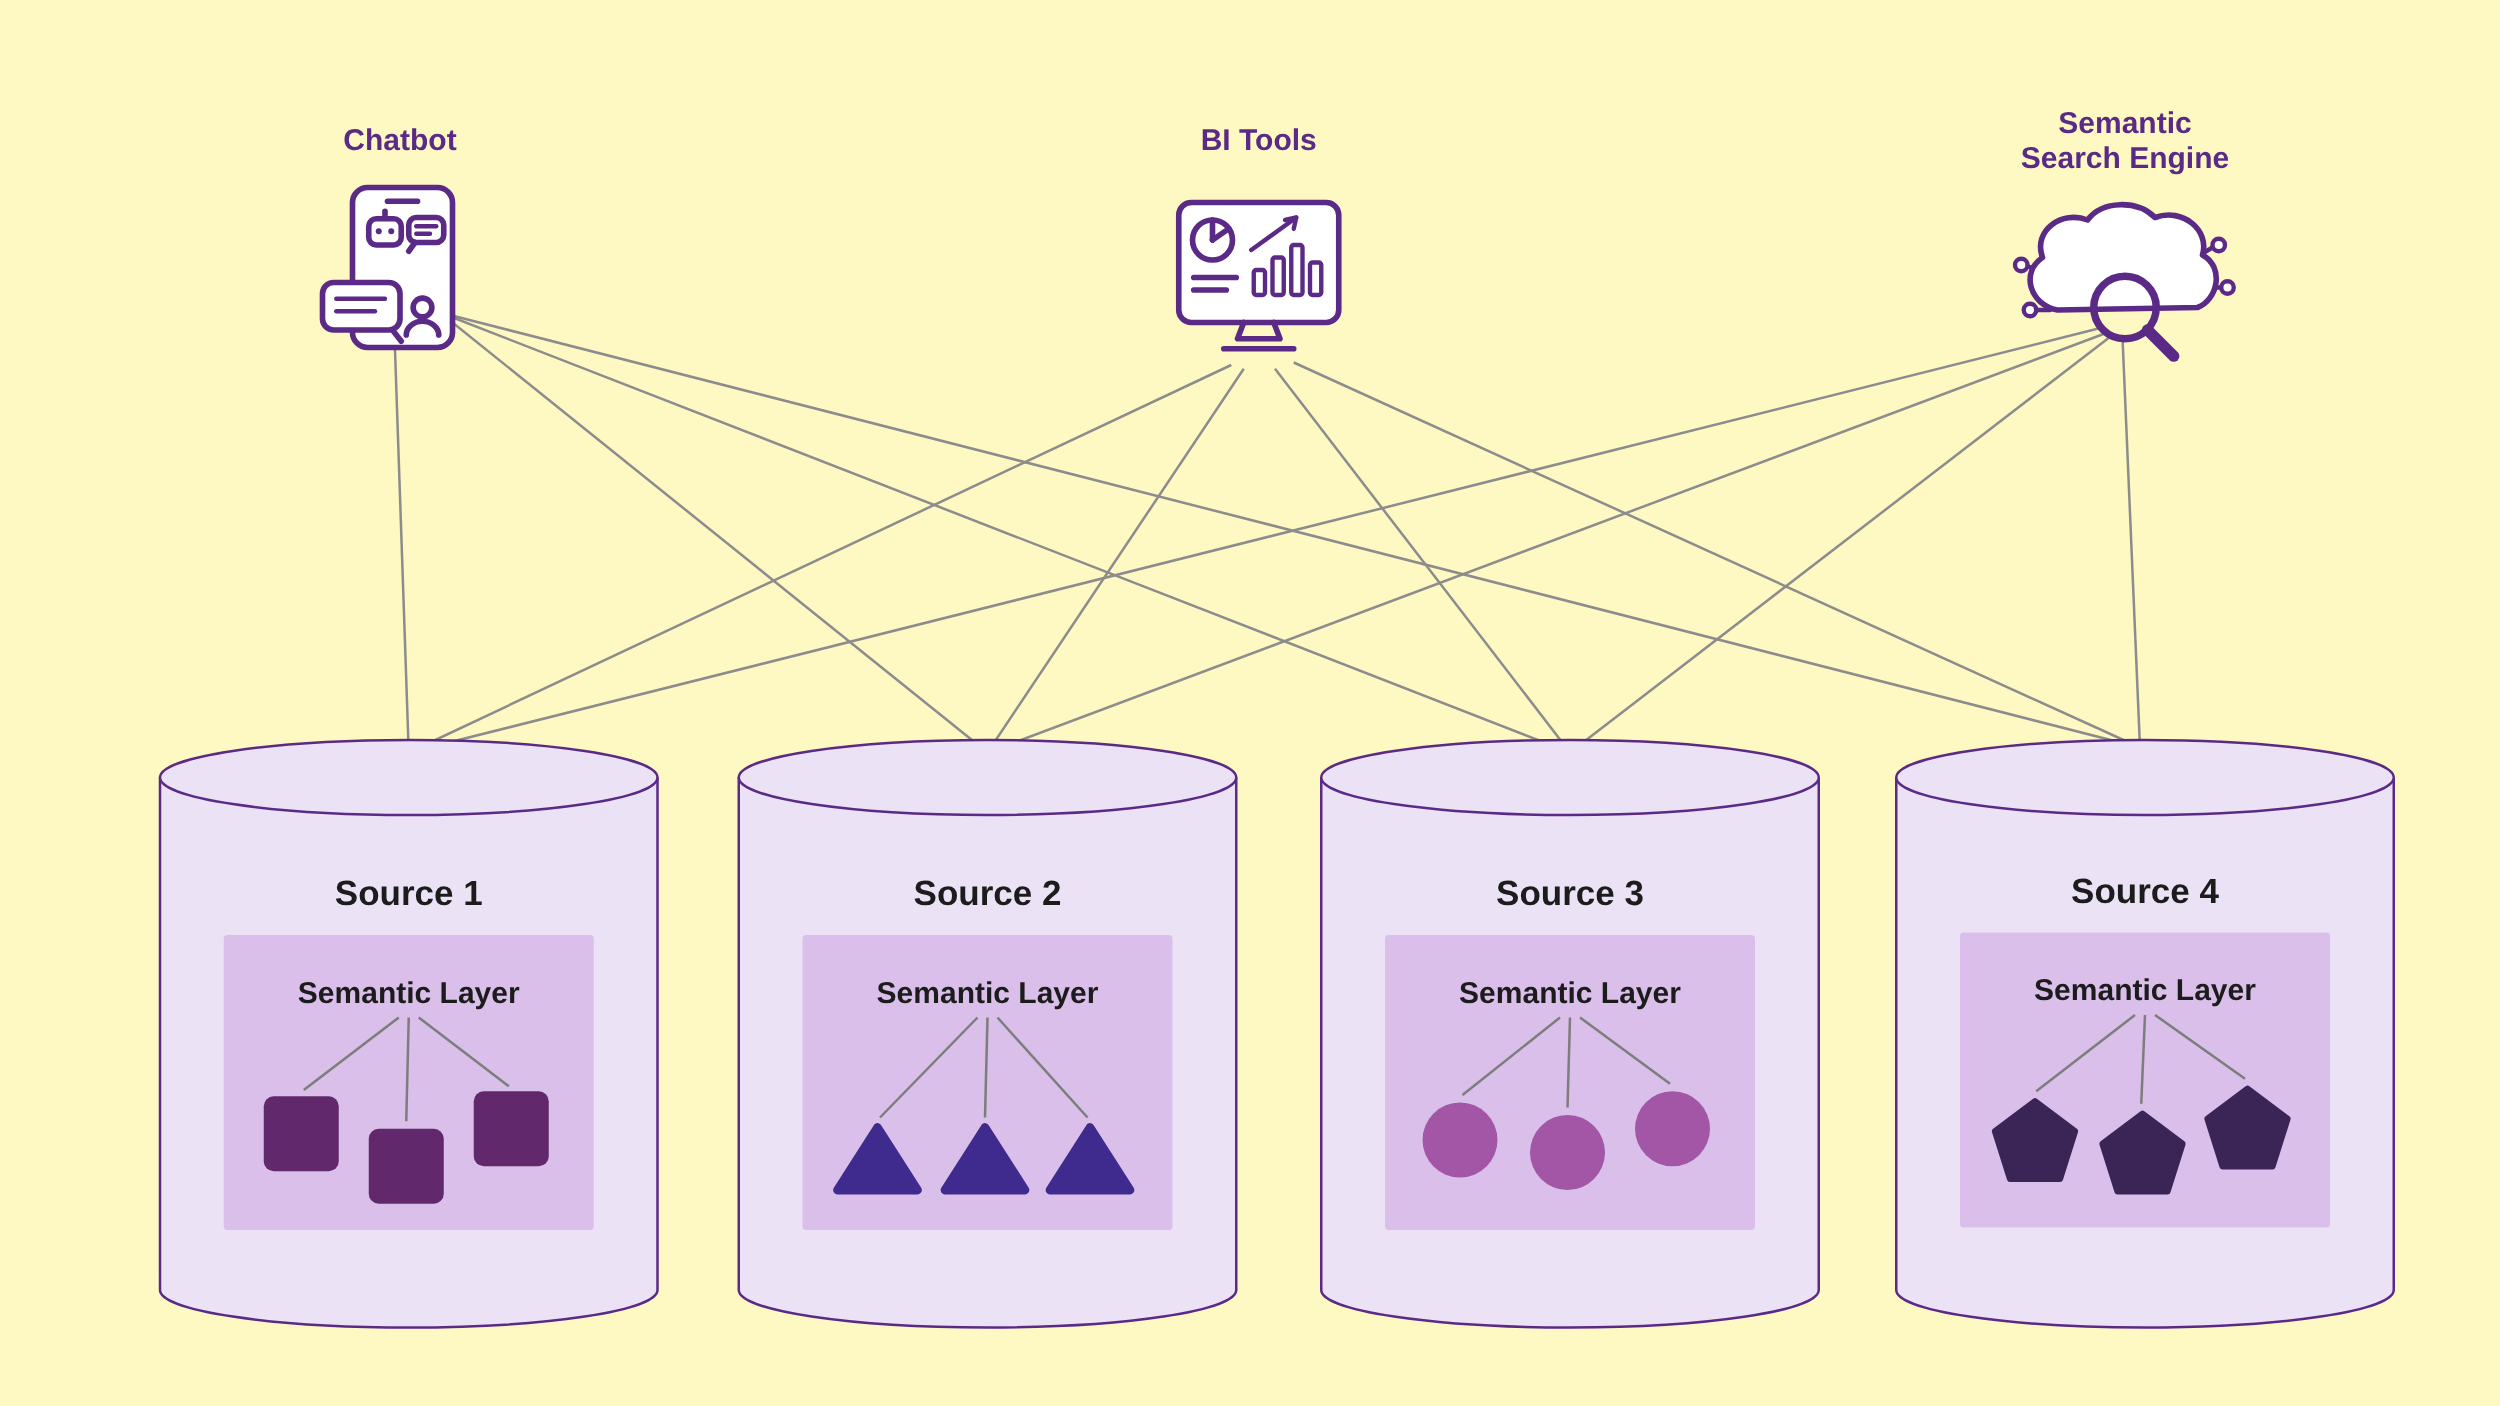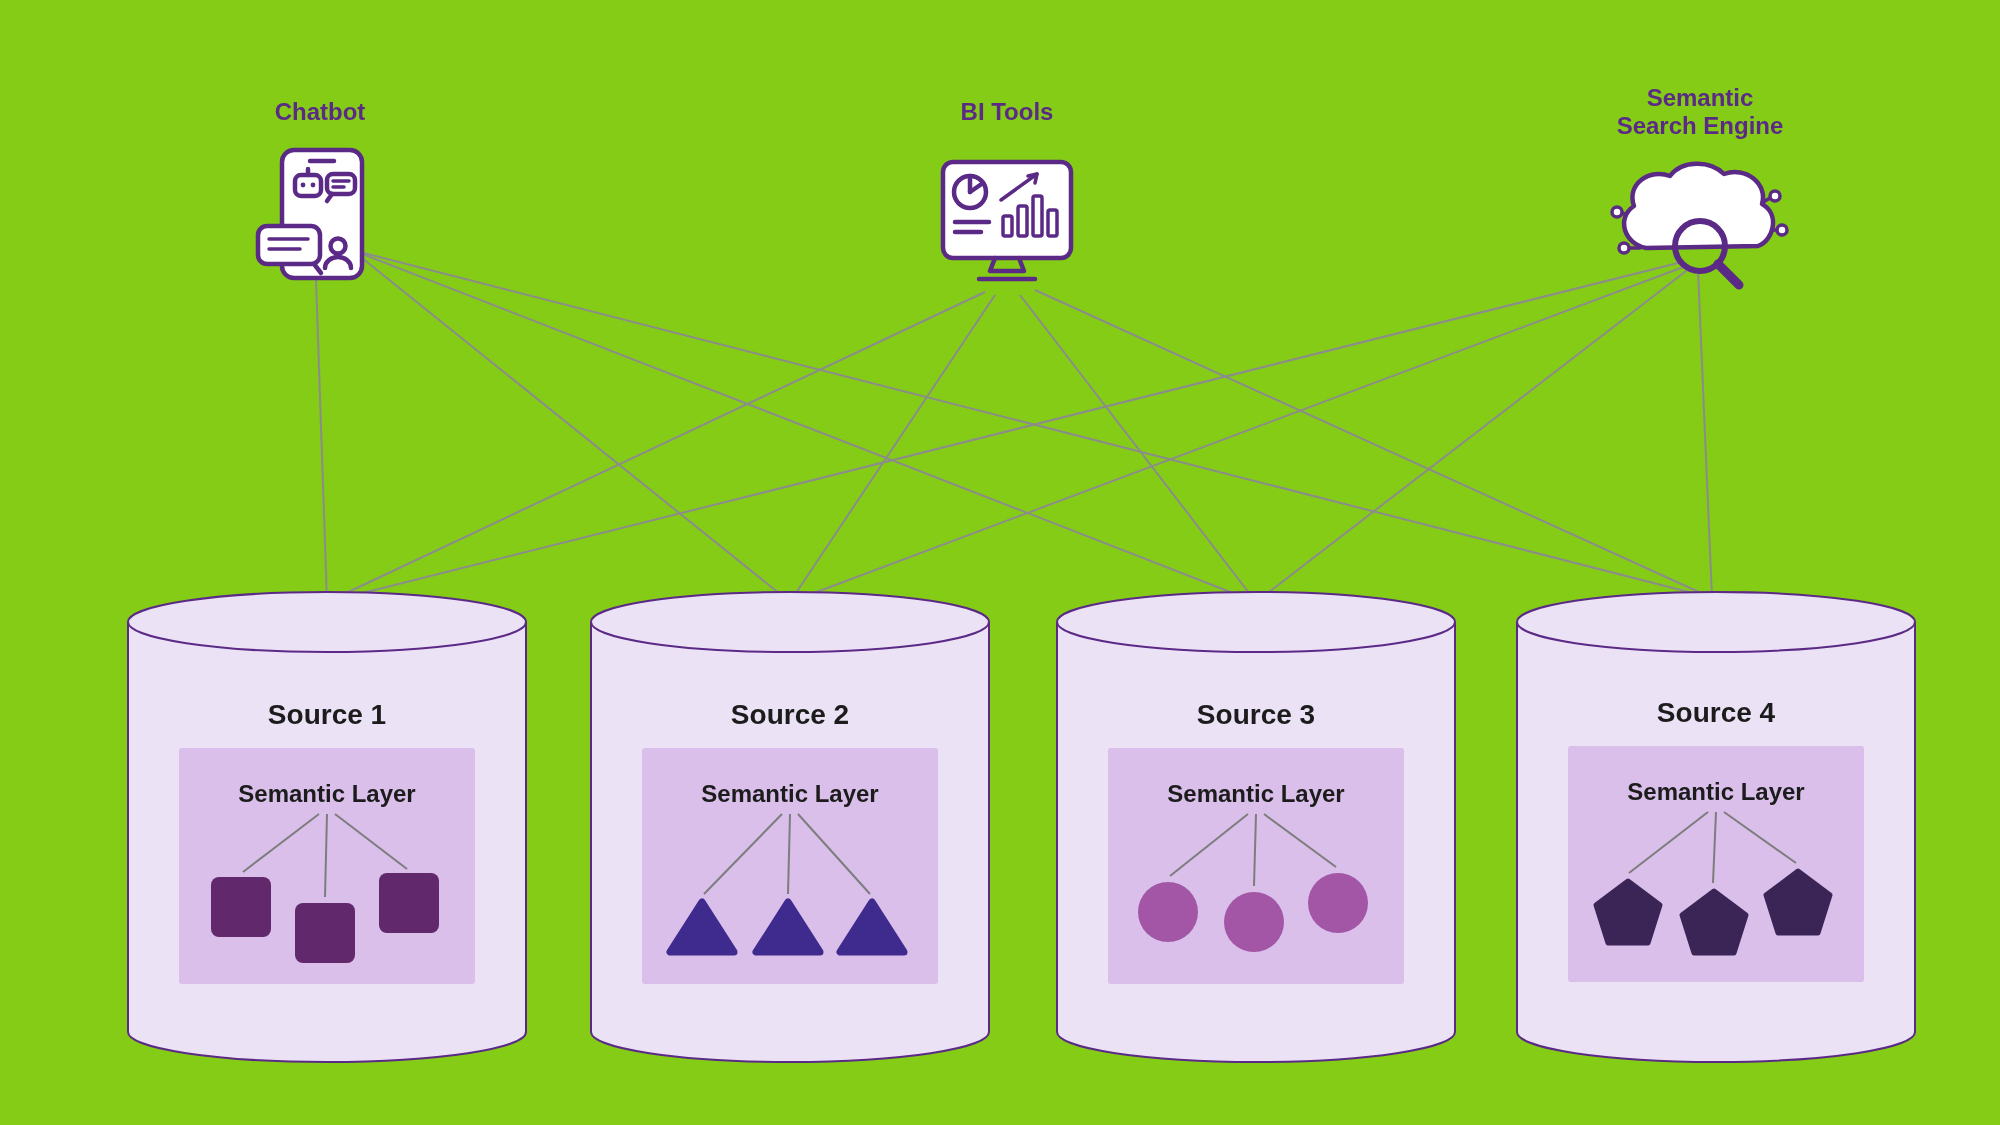--- a/index.html
+++ b/index.html
@@ -8,21 +8,21 @@
     --layer-box-fill:#d9bfe9;
     --square-fill:#61296b;
     --triangle-fill:#3f2b8e;
     --circle-fill:#a355a6;
     --pentagon-fill:#3a2556;
     --line-gray:#8c8c8c;
     --fan-gray:#7d7d7d;
     --text-dark:#1c1c1c;
   }
   html,body{margin:0;padding:0;background:#ffffff;}
-  .canvas{position:relative;width:2000px;height:1125px;background:#84cc16;overflow:hidden;
+  .canvas{position:relative;width:2000px;height:1125px;background:#fef9c3;overflow:hidden;
           font-family:"Liberation Sans",sans-serif;}
   svg{display:block;}
 
   .conn{stroke:var(--line-gray);stroke-width:2;fill:none;}
   .fan{stroke:var(--fan-gray);stroke-width:2;fill:none;}
 
   .cyl-body{fill:var(--cylinder-fill);stroke:var(--accent-purple);stroke-width:2;}
   .cyl-top{fill:var(--cylinder-fill);stroke:var(--accent-purple);stroke-width:2;}
   .layer-box{fill:var(--layer-box-fill);}
 

